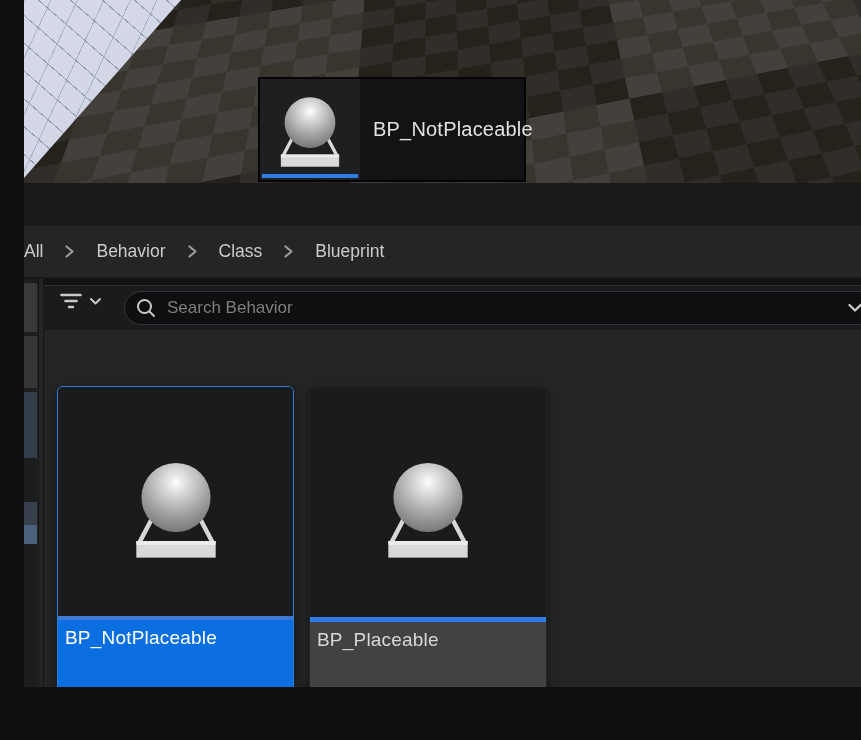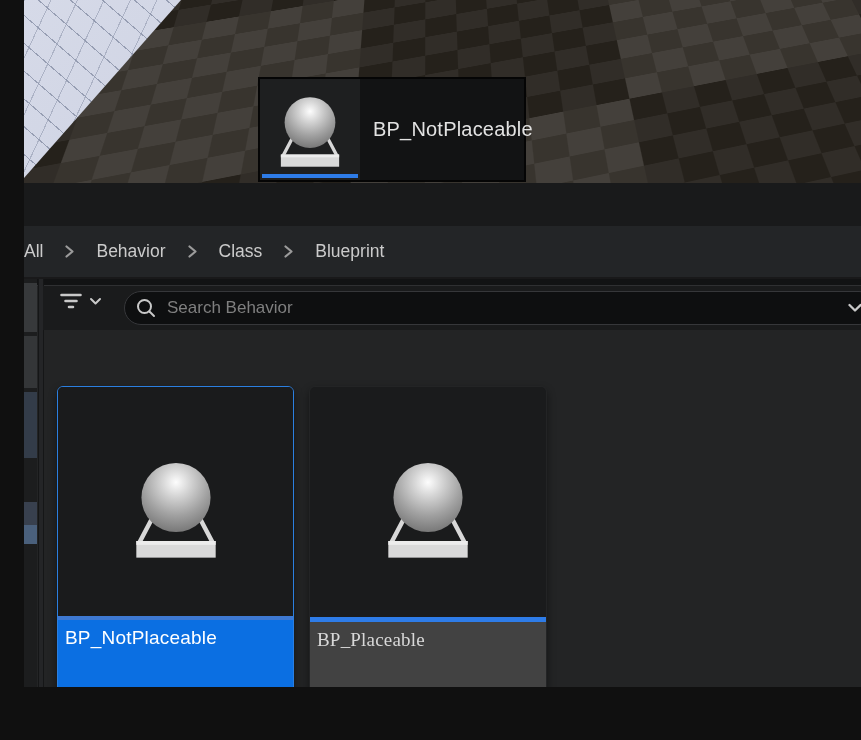--- a/index.html
+++ b/index.html
@@ -96,21 +96,21 @@
   .tile-selected{left:33px;top:56px;width:237px;height:378px;border:1px solid #2b7fe0;}
   .tile-selected .thumb{height:229px;}
   .tile-selected .stripe{height:4px;background:#3e79d2;}
   .tile-selected .footer{background:#0b6fe2;}
   .tile-selected .name{color:#ffffff;}
   .tile-selected .type{color:#f2f6ff;}
   .tile-plain{left:285px;top:56px;width:238px;height:377px;border:1px solid transparent;}
   .tile-plain .thumb{height:230px;}
   .tile-plain .stripe{height:5px;background:#2e7ce8;}
   .tile-plain .footer{background:#424242;}
-  .tile-plain .name{color:#d8d8d8;font-family:Liberation Serif, serif;}
+  .tile-plain .name{color:#d8d8d8;}
   .tile-plain .type{color:#989898;}
   .bottom-strip{position:absolute;left:0;top:458px;width:861px;height:3px;background:#1a1a1b;}
   svg{display:block;}
 </style>
 </head>
 <body>
 
 <svg width="0" height="0" style="position:absolute">
   <defs>
     <radialGradient id="sphereGrad" cx="50%" cy="28%" r="78%">

